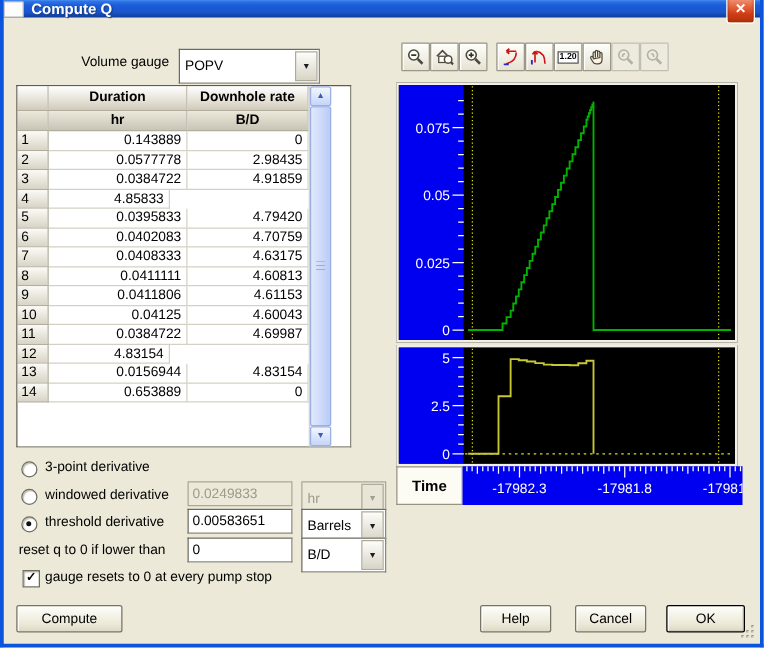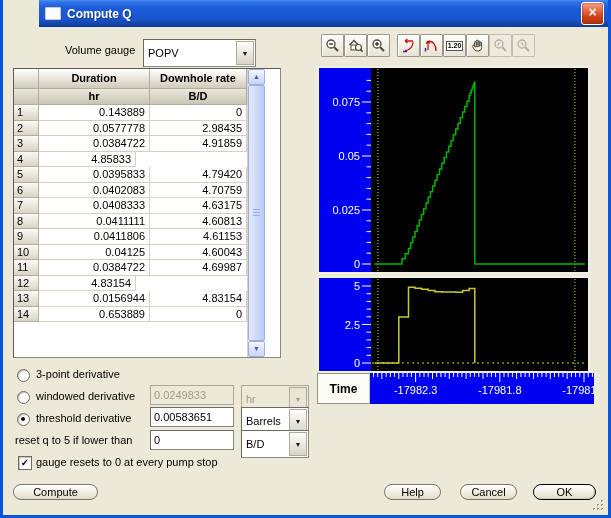--- a/index.html
+++ b/index.html
@@ -1,21 +1,21 @@
 <!DOCTYPE html>
 <html><head>
 <meta charset="utf-8">
 <style>
   html,body{margin:0;padding:0;background:#9a9a9a;}
   .win{position:relative;width:611px;height:518px;box-sizing:border-box;
        border:3px solid #0b55dd;border-top:none;background:#ECE9D8;
        font-family:"Liberation Sans",sans-serif;font-size:11px;color:#000;overflow:hidden;}
-  .titlebar{position:absolute;left:0;top:0;right:0;height:27px;
+  .titlebar{position:absolute;left:0;top:0;right:0;height:14px;
        background:linear-gradient(180deg,#4a8df2 0%,#2f74e6 8%,#1b5cd9 30%,#1a55cc 70%,#123f9f 96%,#0f3890 100%);
-       display:flex;align-items:center;padding:0 4px 0 6px;box-sizing:border-box;margin-left:36px;}
+       display:flex;align-items:center;padding:0 4px 0 0;box-sizing:border-box;}
   .app-icon{width:14px;height:11px;background:#fdfdfd;border:1px solid #c9c9c9;border-radius:1px;}
   .title-text{flex:1;margin-left:6px;color:#fff;font-weight:bold;font-size:12px;text-shadow:1px 1px 1px #173c85;}
   .close-btn{width:21px;height:21px;border-radius:3px;border:1px solid #fff;
        background:linear-gradient(180deg,#f2a58c 0%,#e4643c 40%,#cc3c14 70%,#b23208 100%);
        color:#fff;font-weight:bold;font-size:14px;line-height:19px;text-align:center;box-shadow:inset 0 0 2px #8c1c00;}
   .lbl{position:absolute;white-space:nowrap;}
 
   
   .field{position:absolute;height:20px;box-sizing:border-box;background:#fff;
        border:1px solid #8a887a;border-top-color:#6c6a5e;border-left-color:#6c6a5e;
@@ -31,21 +31,21 @@
   .combo.disabled .cbtn{color:#a29f90;background:#e8e5d6;}
 
   
   .radio{position:absolute;width:11px;height:11px;border-radius:50%;background:#fff;
        border:1px solid #6e6c60;box-shadow:inset 1px 1px 1px #c2c0b2;}
   .radio.sel::after{content:"";position:absolute;left:3px;top:3px;width:4px;height:4px;border-radius:50%;background:#101010;}
   .checkbox{position:absolute;width:12px;height:12px;background:#fff;border:1px solid #6e6c60;
        box-shadow:inset 1px 1px 1px #c2c0b2;text-align:center;font-size:10px;line-height:11px;font-weight:bold;}
 
   
-  .btn97{position:absolute;height:16px;box-sizing:border-box;border:1px solid #767467;border-radius:8px;
+  .btn97{position:absolute;height:22px;box-sizing:border-box;border:1px solid #767467;border-radius:2px;
        background:linear-gradient(#fefefb,#ece9d8 70%,#ddd9c6);box-shadow:inset 1px 1px 0 #fff;
        display:flex;align-items:center;justify-content:center;font-size:11px;}
   .btn97.default{border:1px solid #000;box-shadow:inset 1px 1px 0 #fff,inset -1px -1px 0 #cfcbb8;}
 
   
   .tbb{position:absolute;top:34px;width:23px;height:23px;box-sizing:border-box;border:1px solid #9b9889;border-radius:1px;
        background:linear-gradient(#fefefb,#e6e3d2);box-shadow:inset 1px 1px 0 #fff;
        display:flex;align-items:center;justify-content:center;}
   .tbb.dis{background:#edebde;box-shadow:none;border-color:#c2bfb0;}
   .tbb svg{display:block;}
@@ -202,21 +202,21 @@
   </div>
 
   <div class="radio sel" style="left:14px;top:413px;"></div>
   <div class="lbl" style="left:33px;top:412px;">threshold derivative</div>
   <input class="field" style="left: 147px; top: 407px; width: 84px;" value="0.00583651">
   <div class="combo" style="left:238px;top:407px;width:68px;">
     <span class="val">Barrels</span>
     <span class="cbtn">▼</span>
   </div>
 
-  <div class="lbl" style="left:12px;top:434px;">reset q to 5 if lower than</div>
+  <div class="lbl" style="left:12px;top:434px;">reset q to 0 if lower than</div>
   <input class="field" style="left: 147px; top: 430px; width: 84px;" value="0">
   <div class="combo" style="left:238px;top:430px;width:68px;">
     <span class="val">B/D</span>
     <span class="cbtn">▼</span>
   </div>
 
   <div class="checkbox" style="left:15px;top:456px;">✓</div>
   <div class="lbl" style="left:33px;top:456px;">gauge resets to 0 at every pump stop</div>
 
   <div class="tbb" style="left:318px;">

